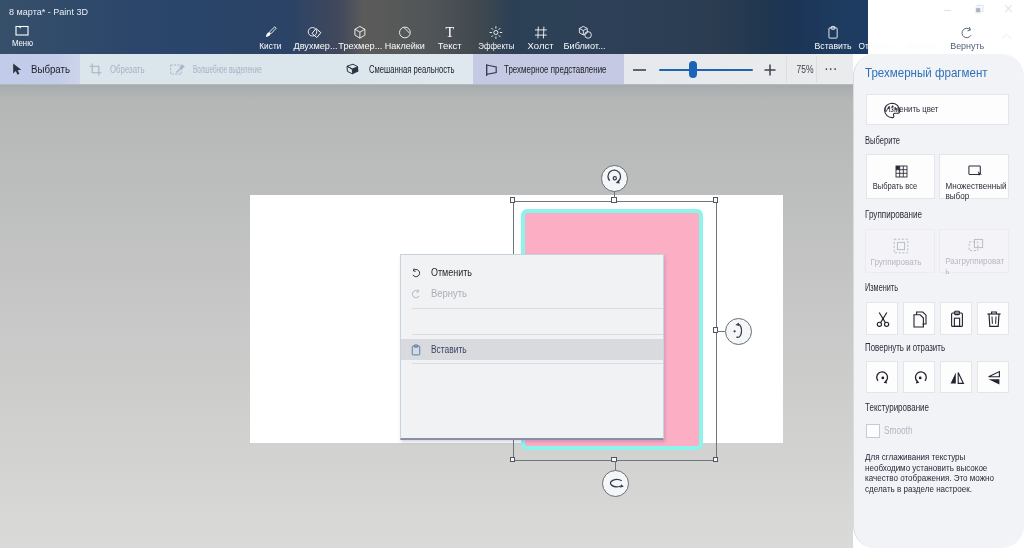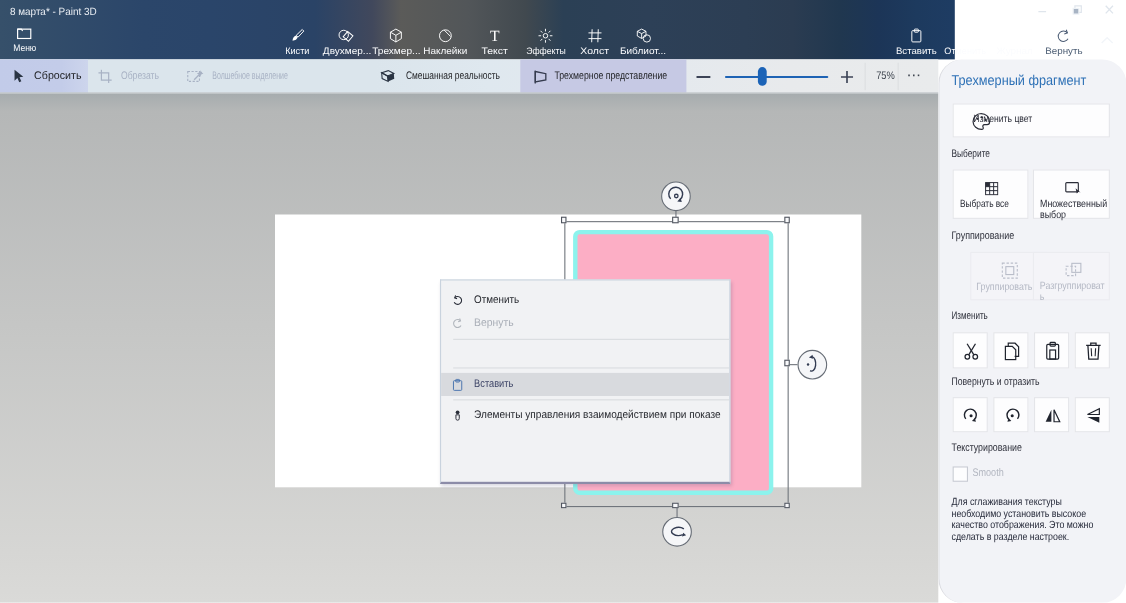--- a/index.html
+++ b/index.html
@@ -197,21 +197,21 @@
   </div>
 
   <div id="row2">
     <div class="sec-sel1"></div>
     <div class="sec-sel2"></div>
     <div id="row2items">
       <svg class="abs" style="left:12px;top:9px" width="10" height="13" viewBox="0 0 10 13">
           <path d="M1.2 0.4 L1.2 10.4 L3.8 8 L5.5 11.7 L7.4 10.8 L5.7 7.2 L9.2 6.8 Z" fill="#2a3443"></path>
         </svg>
       <div class="r2item" style="left:31px">
-          <span class="fit" id="ft15">Сбросить</span>
+          <span class="fit" id="ft15">Выбрать</span>
         </div>
       <svg class="abs" style="left:89px;top:9px" width="13" height="13" viewBox="0 0 13 13">
           <g stroke="#a8b2c4" stroke-width="1.1" fill="none">
             <path d="M3.2 0.5 V9.8 H12.5"></path>
             <path d="M0.5 3.2 H9.8 V12.5"></path>
           </g>
         </svg>
       <div class="r2item dis" style="left:110px">
           <span class="fit" id="ft16">Обрезать</span>
         </div>
@@ -328,31 +328,20 @@
             <svg width="15" height="15" viewBox="0 0 15 15">
               <rect x="2.8" y="2.6" width="9.4" height="11" rx="1" fill="none" stroke="#4a74ae" stroke-width="1.1"></rect>
               <rect x="5.4" y="1.1" width="4.2" height="3" rx="0.7" fill="none" stroke="#4a74ae" stroke-width="1.1"></rect>
             </svg>
           </span>
         <span class="mtx" style="color:#3c4366">
             <span class="fit" id="ft24">Вставить</span>
           </span>
       </div>
       <div class="msep" style="top:108px"></div>
-      <div class="mitem" style="top:112px">
-        <span class="mic">
-            <svg width="15" height="15" viewBox="0 0 15 15">
-              <circle cx="7.5" cy="3.6" r="2.1" fill="#2a2e39"></circle>
-              <path d="M5.6 6.4 h3.8 v4.2 a1.9 1.9 0 0 1 -3.8 0 z" fill="none" stroke="#2a2e39" stroke-width="1.1"></path>
-            </svg>
-          </span>
-        <span class="mtx">
-            <span class="fit" id="ft25">Элементы управления взаимодействием при показе</span>
-          </span>
-      </div>
     </div>
   </div>
 
   <div id="panel">
     <div class="ptitle"><span class="fit" id="ft28">Трехмерный фрагмент</span></div>
     <div id="panelcontent">
       <div class="pbtn" style="left:12px;top:40px;width:143px;height:31px">
         <svg class="abs" style="left:16px;top:7px" width="18" height="17" viewBox="0 0 18 17">
             <path d="M9 1.2 a7.6 7.2 0 1 0 0.4 14.4 c1.4 0 1.8-0.9 1.3-1.9 -0.6-1.2-0.1-2.4 1.3-2.4 l2.4 0 c1.4 0 2.2-0.9 2.2-2.4 C16.6 4.4 13.2 1.2 9 1.2 Z" fill="none" stroke="#2b2d38" stroke-width="1.1"></path>
             <circle cx="5.6" cy="6" r="1" fill="#2b2d38"></circle>
@@ -371,21 +360,21 @@
         <div class="btxt" style="top:26.5px"><span class="fitc" id="ft31">Выбрать все</span></div>
       </div>
       <div class="pbtn" style="left:85px;top:99.5px;width:70px;height:45px">
         <svg class="abs" style="left:28px;top:9px" width="15" height="14" viewBox="0 0 15 14">
             <rect x="0.9" y="2" width="11.4" height="8.4" rx="0.8" fill="none" stroke="#2b2d38" stroke-width="1.05"></rect>
             <path d="M9.8 7.2 l1.1 4.6 1.5-1.5 1.9 0.6 z" fill="#2b2d38"></path>
           </svg>
         <div class="btxt" style="top:26px"><span class="fitc" id="ft32">Множественный<br>выбор</span></div>
       </div>
       <div class="plabel" style="top:154.5px"><span class="fit" id="ft33">Группирование</span></div>
-      <div class="pbtn dis" style="left:28px;top:174.5px;width:69.5px;height:44px">
+      <div class="pbtn dis" style="left:11px;top:174.5px;width:69.5px;height:44px">
         <svg class="abs" style="left:27px;top:8px" width="16" height="16" viewBox="0 0 16 16">
             <rect x="1.2" y="1.2" width="13.6" height="13.6" fill="none" stroke="#b9bdc9" stroke-width="1" stroke-dasharray="2.2 1.6"></rect>
             <rect x="4.4" y="4.4" width="7.2" height="7.2" fill="none" stroke="#b9bdc9" stroke-width="1"></rect>
           </svg>
         <div class="btxt" style="top:27px"><span class="fitc" id="ft34">Группировать</span></div>
       </div>
       <div class="pbtn dis" style="left:85px;top:174.5px;width:70px;height:44px">
         <svg class="abs" style="left:28px;top:8px" width="16" height="16" viewBox="0 0 16 16">
             <rect x="1.2" y="4" width="8.6" height="8.6" fill="none" stroke="#b9bdc9" stroke-width="1" stroke-dasharray="2.2 1.6"></rect>
             <rect x="6.4" y="1.4" width="8.2" height="8.2" fill="none" stroke="#b9bdc9" stroke-width="1"></rect>

